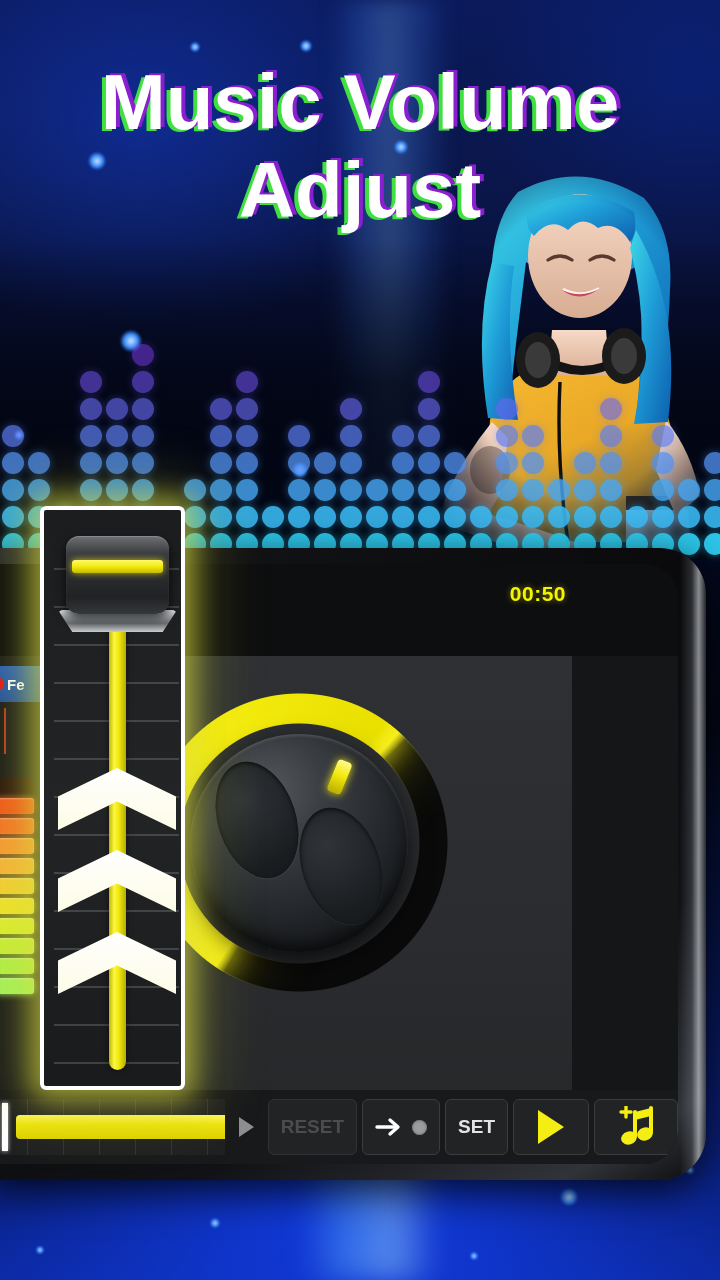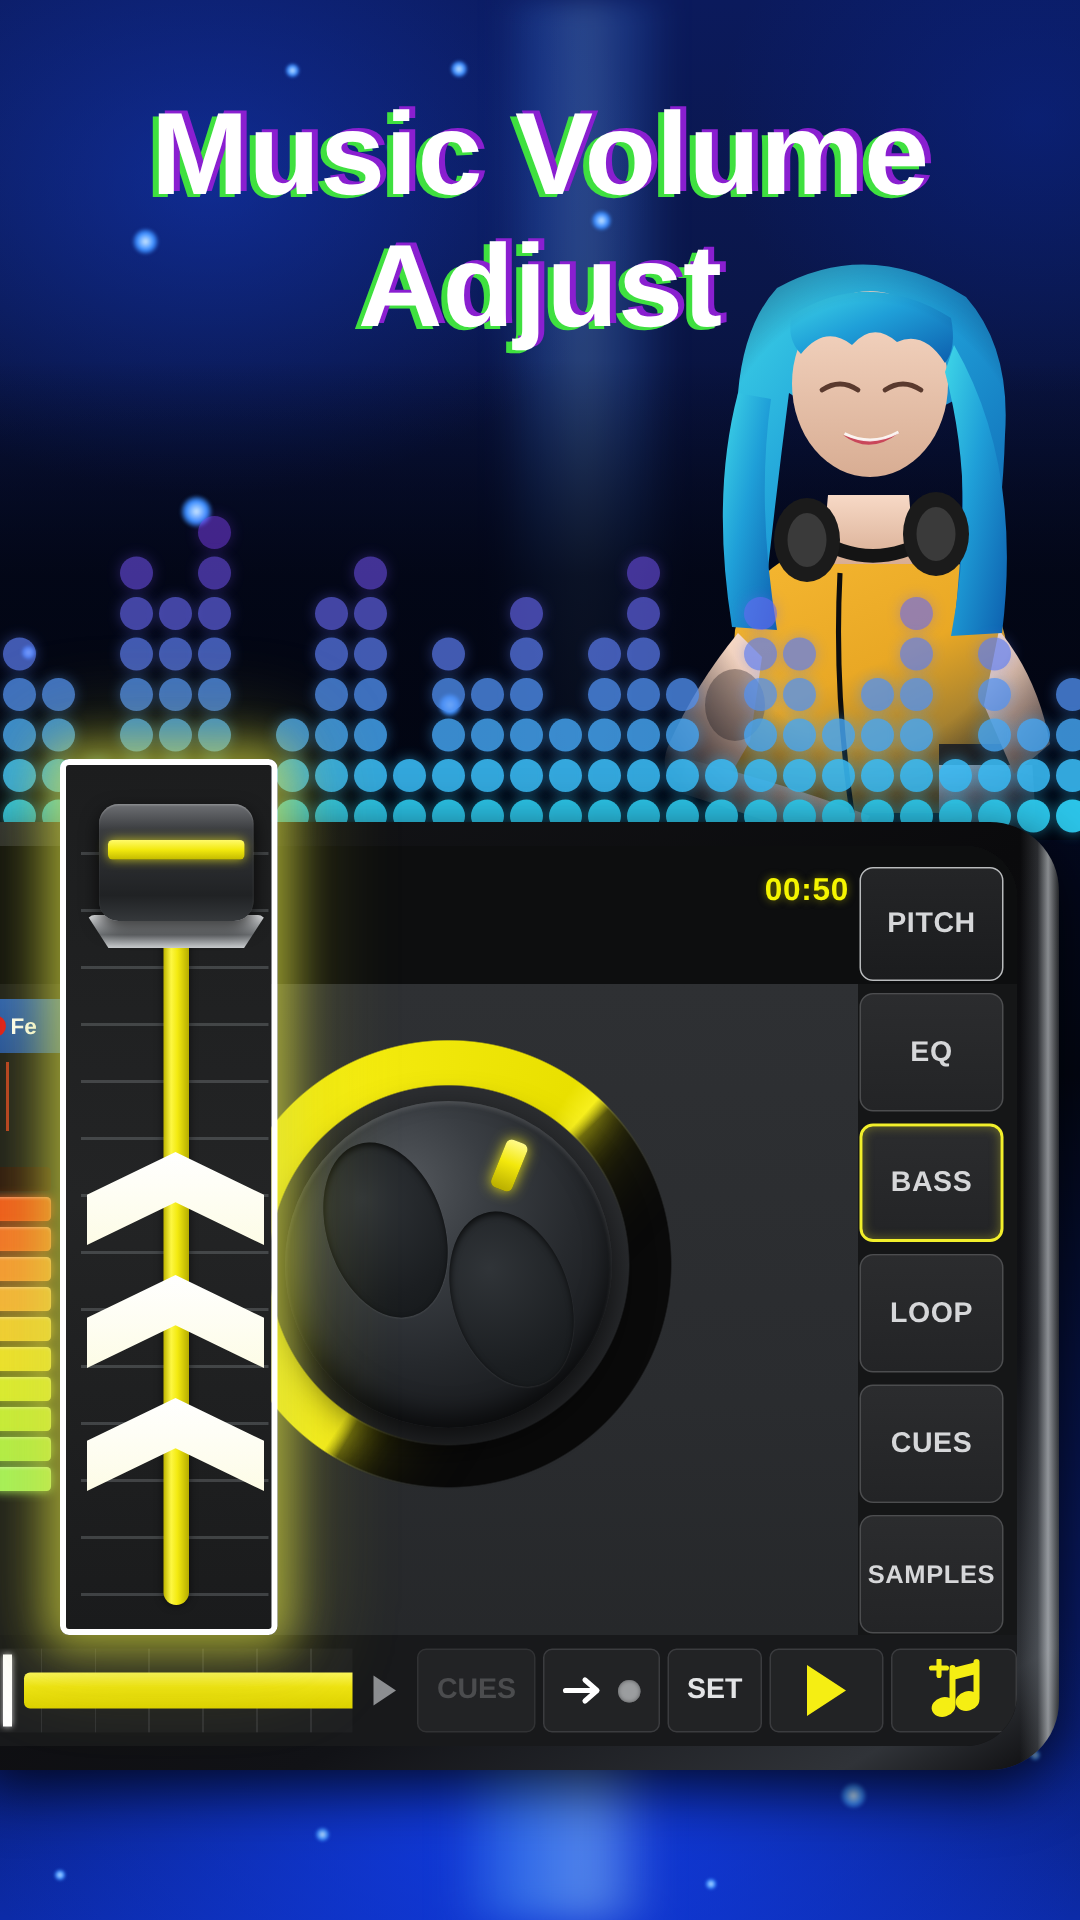--- a/index.html
+++ b/index.html
@@ -501,28 +501,20 @@
     </g>
   </svg>
 
   <div id="phone">
     <div id="screen">
 
       <div class="app-top">
         <div class="timer">00:50</div>
       </div>
 
-      <div class="rail" id="rail">
-          <div class="rbtn pitch">PITCH</div>
-          <div class="rbtn">EQ</div>
-          <div class="rbtn active">BASS</div>
-          <div class="rbtn">LOOP</div>
-          <div class="rbtn">CUES</div>
-          <div class="rbtn samples">SAMPLES</div>
-        </div>
 
       <div class="panel">
         <div class="knob-wrap">
           <div class="arc-track"></div>
           <div class="arc-glow"></div>
           <div class="knob-body">
             <div class="knob-ov a"></div>
             <div class="knob-ov b"></div>
             <div class="knob-mark"></div>
           </div>
@@ -556,21 +548,21 @@
         </div>
       </div>
 
       <div class="transport">
         <div class="wave-box">
           <div class="wave-grid"></div>
           <div class="playhead"></div>
           <div class="wave-fill" id="wavefill" style="width: 249.4px;"></div>
         </div>
         <div class="tri-sm"></div>
-        <div class="tbtn reset">CUES</div>
+        <div class="tbtn reset">RESET</div>
         <div class="tbtn arrowdot">
           <svg width="30" height="22" viewBox="0 0 30 22">
             <path d="M2 11 H22" stroke="#fff" stroke-width="3.4" stroke-linecap="round"></path>
             <path d="M15 4 L23 11 L15 18" stroke="#fff" stroke-width="3.4" fill="none" stroke-linecap="round" stroke-linejoin="round"></path>
           </svg>
           <span class="dotgrey"></span>
         </div>
         <div class="tbtn">SET</div>
         <div class="tbtn play">
           <div class="tri-yel"></div>

